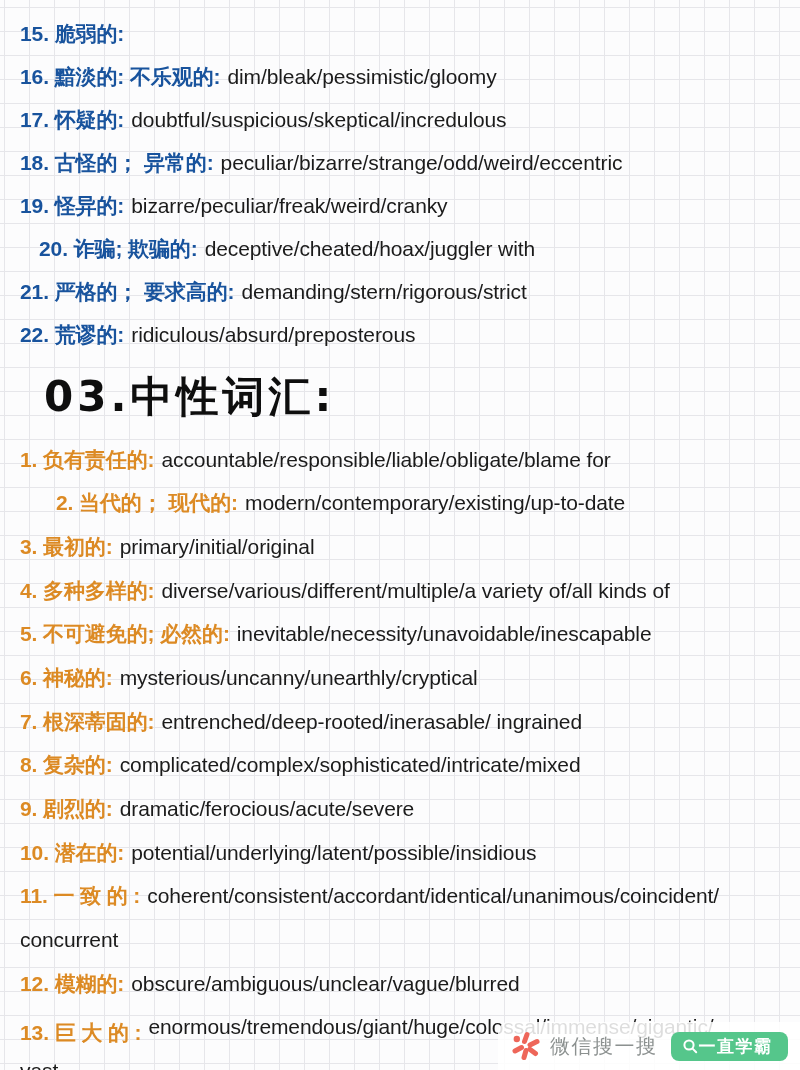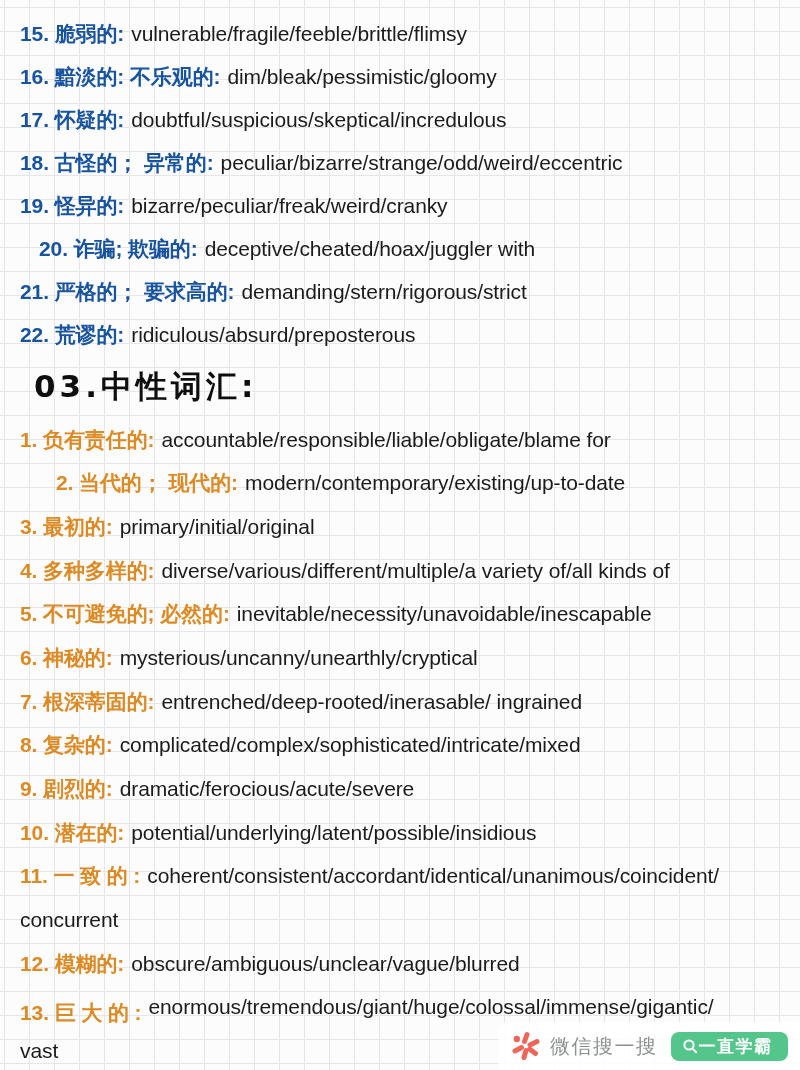--- a/index.html
+++ b/index.html
@@ -30,26 +30,26 @@
   .section-b .row{height:43.68px;}
   .row .label{
     font-weight:700;
     margin-right:7px;
   }
   .row .en{
     color:#1b1b1b;
     font-weight:500;
   }
   .heading{
-    margin:2px;
+    margin:12px;
     height:57px;
     display:flex;
     align-items:center;
     padding-left:32px;
-    font-size:31px;
+    font-size:42px;
     font-weight:900;
     letter-spacing:4px;
     color:#0e0e0e;
     font-family:"DejaVu Sans","Liberation Sans",sans-serif;
   }
   .watermark{
     position:absolute;
     left:498px;top:1022px;right:0;bottom:0;
     background:rgba(255,255,255,.85);
     border-top-left-radius:10px;
@@ -78,21 +78,20 @@
 </style>
 </head>
 <body>
 
 <div class="page">
 
   <div id="content">
       <div class="section section-a">
         <div class="row">
     <span class="label" style="color: rgb(24, 83, 157);">15. 脆弱的:</span>
-    <span class="en">vulnerable/fragile/feeble/brittle/flimsy</span>
   </div>
         <div class="row">
     <span class="label" style="color: rgb(24, 83, 157);">16. 黯淡的: 不乐观的:</span>
     <span class="en">dim/bleak/pessimistic/gloomy</span>
   </div>
         <div class="row">
     <span class="label" style="color: rgb(24, 83, 157);">17. 怀疑的:</span>
     <span class="en">doubtful/suspicious/skeptical/incredulous</span>
   </div>
         <div class="row">

